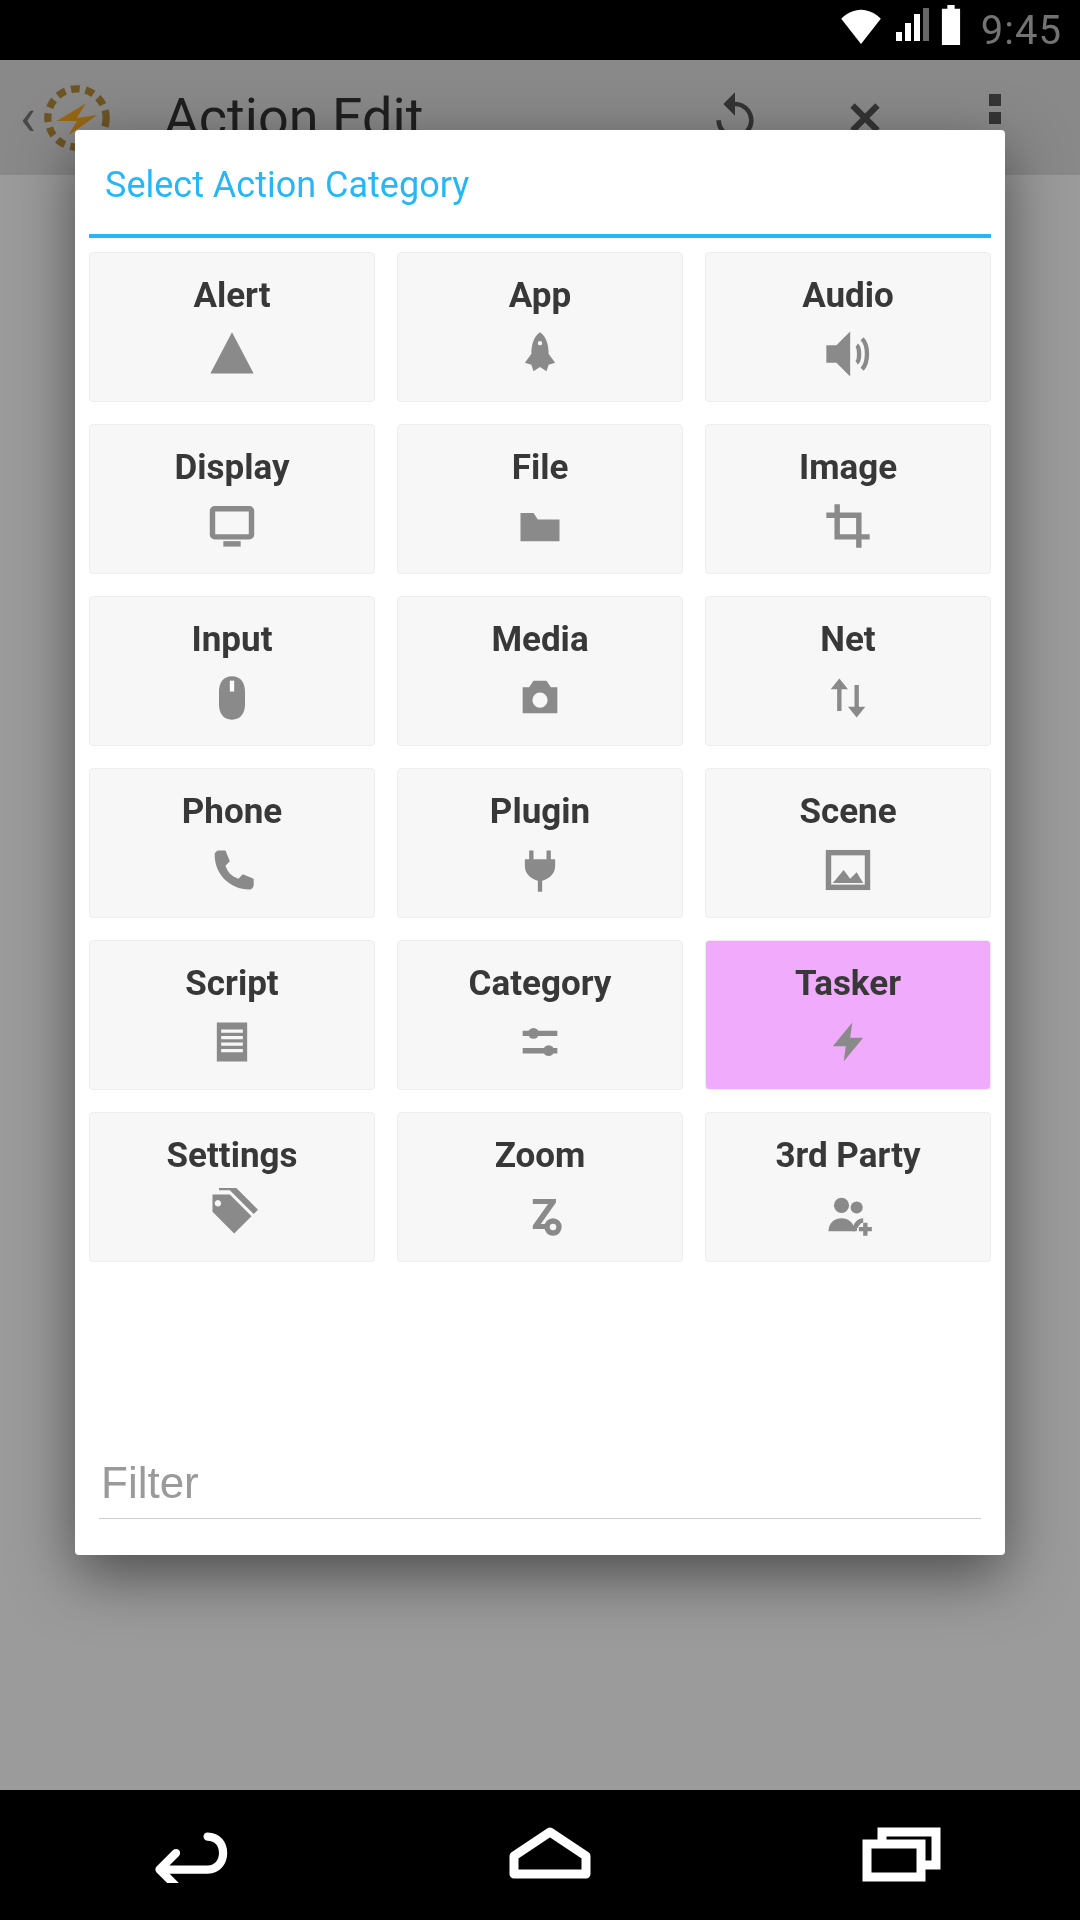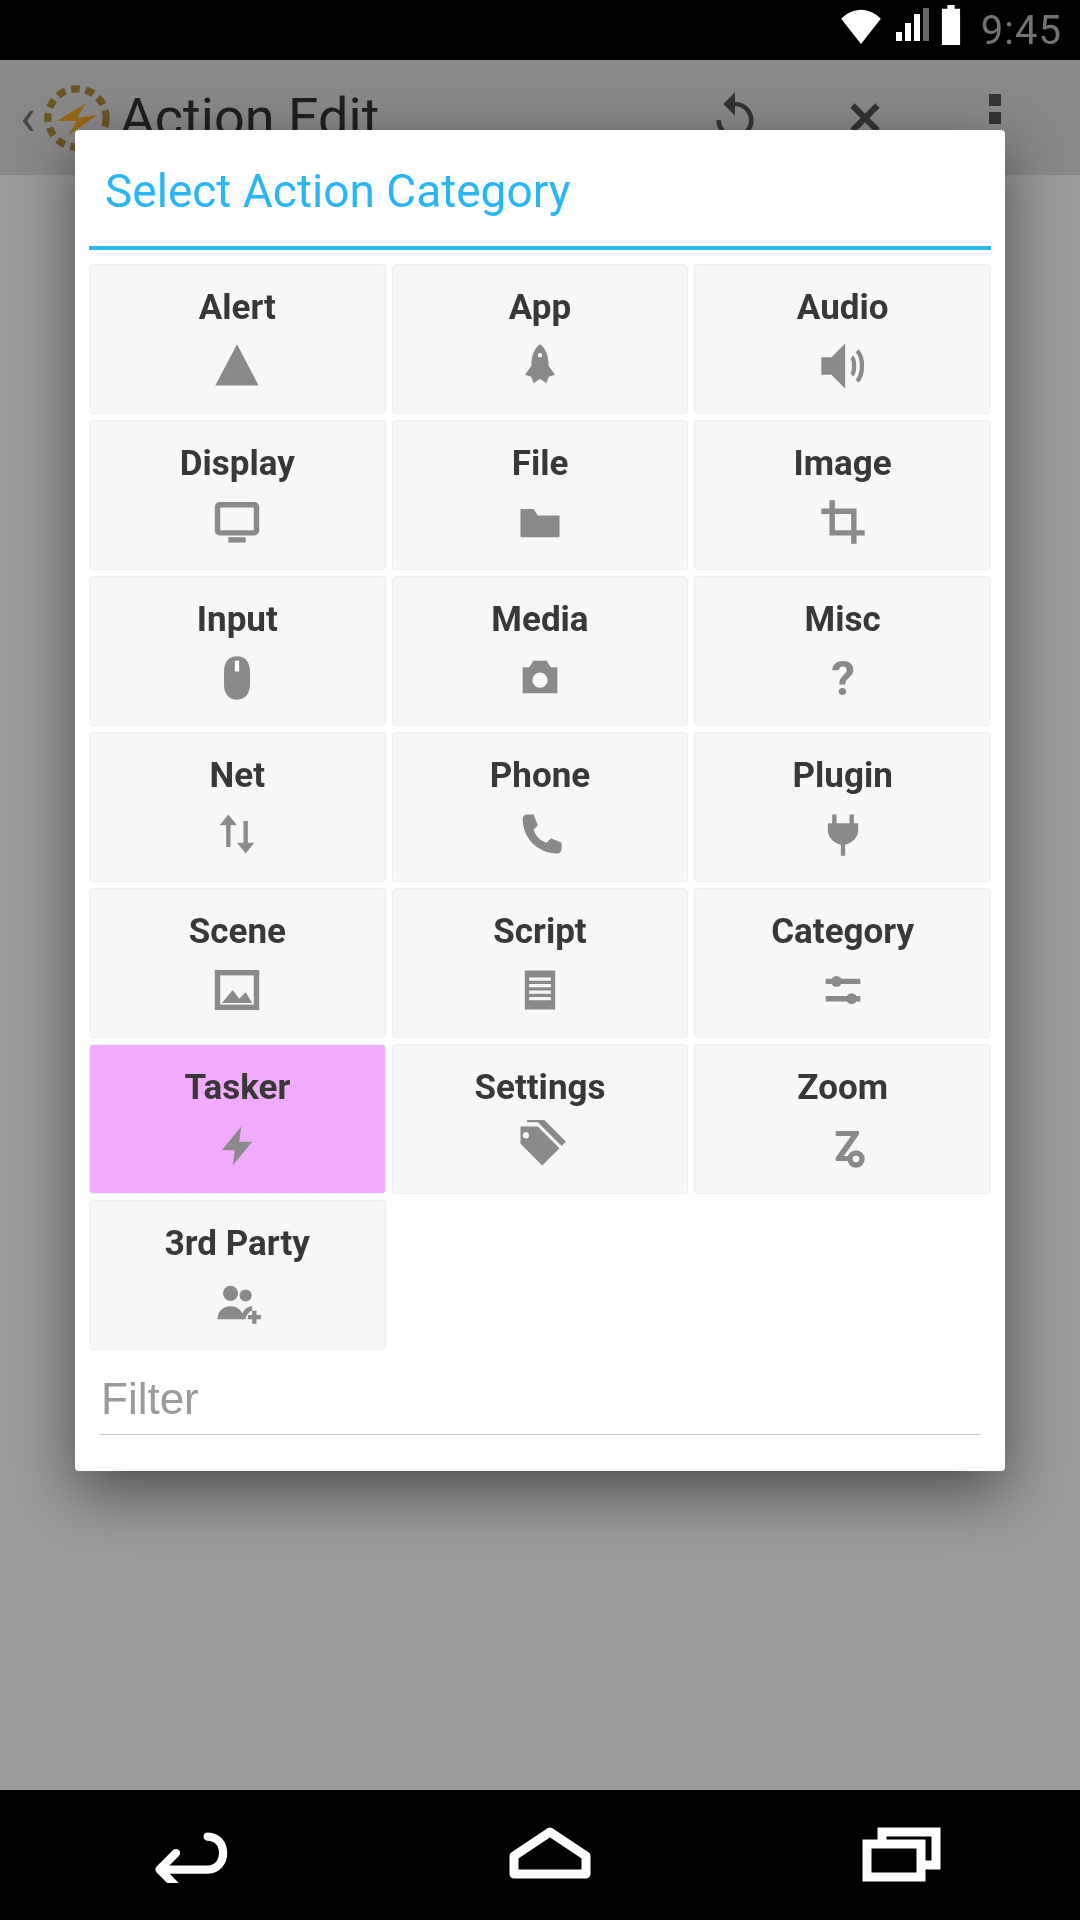--- a/index.html
+++ b/index.html
@@ -8,41 +8,41 @@
 
   
   .statusbar { position: absolute; top: 0; left: 0; right: 0; height: 60px; background: #000; color: #737373; display: flex; align-items: center; justify-content: flex-end; padding: 0 18px; gap: 10px; font-size: 40px; }
   .statusbar .clock { margin-left: 8px; font-weight: 400; letter-spacing: 1px; }
   .statusbar svg { fill: #fff; }
 
   
   .appbar { position: absolute; top: 60px; left: 0; right: 0; height: 115px; background: #ddd; display: flex; align-items: center; padding: 0 20px; color: #333; }
   .appbar .back-caret { font-size: 52px; color: #777; margin-right: 6px; }
   .appbar .logo { width: 70px; height: 70px; position: relative; margin-right: 8px; }
-  .appbar .title { font-size: 54px; color: #333; font-weight: 400; }
+  .appbar .title { font-size: 54px; color: #333; font-weight: 400; margin-left: 44px; }
   .appbar .spacer { flex: 1; }
   .appbar .icn { width: 70px; display:flex; align-items:center; justify-content:center; margin: 0 30px; }
   .appbar svg { fill: #555; }
 
   
   .content-bg { position: absolute; top: 175px; left: 0; right: 0; bottom: 130px; background: #fafafa; }
 
   
   .scrim { position: absolute; top: 60px; left: 0; right: 0; bottom: 130px; background: rgba(0,0,0,0.38); }
 
   
   .navbar { position: absolute; left: 0; right: 0; bottom: 0; height: 130px; background: #000; display: flex; align-items: center; justify-content: space-around; }
   .navbar svg { stroke: #fff; fill: none; stroke-width: 6; }
 
   
   .dialog { position: absolute; top: 130px; left: 75px; right: 75px; background: #fff; border-radius: 4px; box-shadow: 0 20px 60px rgba(0,0,0,0.5); padding-bottom: 6px; }
-  .dialog-title { color: #29b6f6; font-size: 46px; font-weight: 400; padding: 34px 30px 28px; }
+  .dialog-title { color: #29b6f6; font-size: 36px; font-weight: 400; padding: 34px 30px 28px; }
   .divider { height: 4px; background: #29b6f6; margin: 0 14px; }
 
-  .grid { display: grid; grid-template-columns: repeat(3, 1fr); gap: 6px; padding: 14px; }
+  .grid { display: grid; grid-template-columns: repeat(3, 1fr); gap: 22px; padding: 14px; }
   .cat { background: #f7f7f7; border: 1px solid #eee; border-radius: 4px; height: 150px; display: flex; flex-direction: column; align-items: center; justify-content: center; gap: 12px; }
   .cat.selected { background: #f0abfc; text-align: center; }
   .cat .label { font-size: 35px; font-weight: 700; color: #383838; }
   .cat .icon { width: 52px; height: 52px; display: flex; align-items: center; justify-content: center; }
   .cat .icon svg { width: 52px; height: 52px; fill: #8a8a8a; }
   .cat.empty { background: transparent; border: none; }
 
   .filter-wrap { padding: 6px 24px 30px; }
   .filter-input { width: 100%; border: none; border-bottom: 1px solid #ccc; font-size: 44px; color: #888; padding: 4px 2px 10px; outline: none; background: transparent; }
   .filter-input::placeholder { color: #9a9a9a; }
@@ -164,28 +164,20 @@
       </div>
       <div class="cat">
         <div class="label">Media</div>
         <div class="icon">
           <svg viewBox="0 0 24 24">
             <use href="#ic-camera"></use>
           </svg>
         </div>
       </div>
       <div class="cat">
-        <div class="label">Misc</div>
-        <div class="icon">
-          <svg viewBox="0 0 24 24">
-            <use href="#ic-question"></use>
-          </svg>
-        </div>
-      </div>
-      <div class="cat">
         <div class="label">Net</div>
         <div class="icon">
           <svg viewBox="0 0 24 24">
             <use href="#ic-updown"></use>
           </svg>
         </div>
       </div>
       <div class="cat">
         <div class="label">Phone</div>
         <div class="icon">

